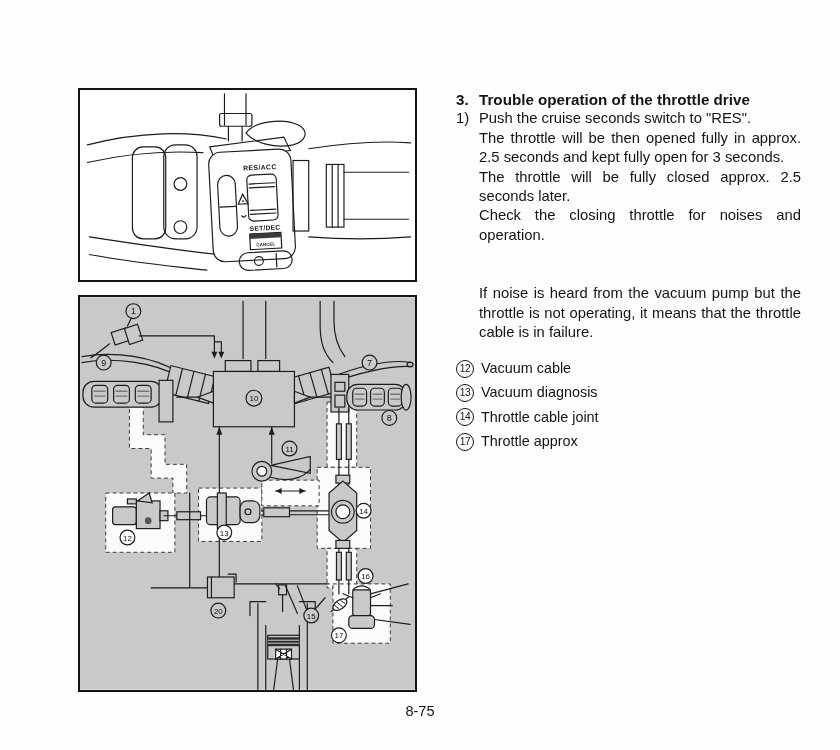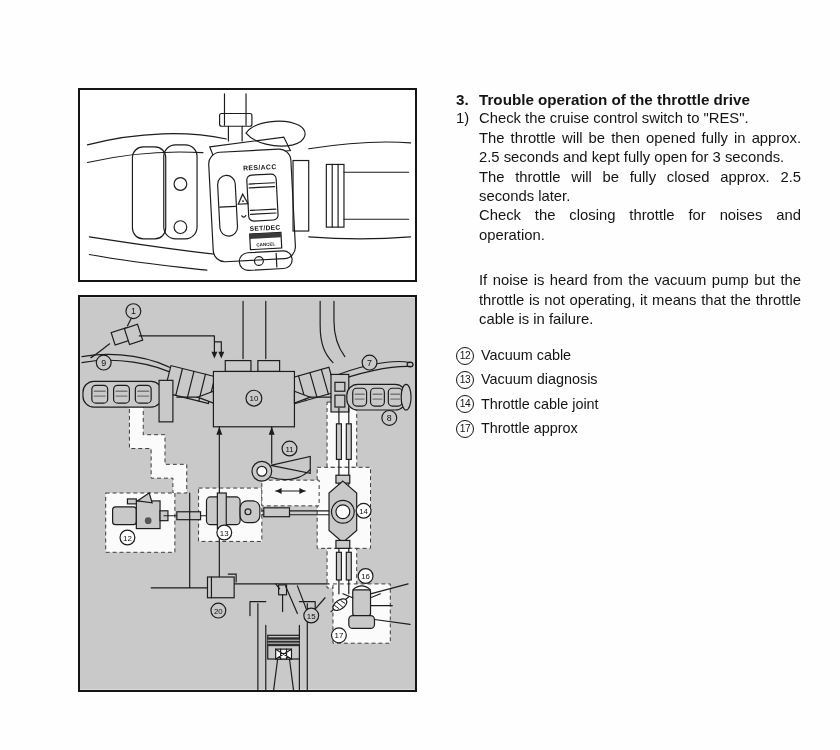--- a/index.html
+++ b/index.html
@@ -16,21 +16,21 @@
 
   .content{
     position:absolute;left:456px;top:90px;width:345px;
     font-size:14.8px;line-height:19.4px;
   }
   .h-row{display:flex;font-weight:bold;font-size:15.2px;}
   .h-num{flex:0 0 23px;}
   .step-row{display:flex;}
   .step-num{flex:0 0 23px;}
   .para{margin-left:23px;text-align:justify;}
-  .block2{margin-top:26px;}
+  .block2{margin-top:39px;}
   .legend{margin-top:14px;}
   .legend-item{display:flex;align-items:center;height:24.4px;font-size:14.4px;}
   .circle-num{
     flex:0 0 auto;width:16px;height:16px;border:1.3px solid #141414;border-radius:50%;
     display:inline-flex;align-items:center;justify-content:center;
     font-size:10.2px;line-height:1;margin-right:7px;letter-spacing:-0.5px;
   }
   .page-number{
     position:absolute;left:0;top:703px;width:100%;text-align:center;font-size:14.6px;
   }
@@ -321,21 +321,21 @@
     </svg>
   </div>
 
   <div class="content">
     <div class="h-row">
       <span class="h-num">3.</span>
       <span>Trouble operation of the throttle drive</span>
     </div>
     <div class="step-row">
       <span class="step-num">1)</span>
-      <span>Check the cruise control switch to "RES".</span>
+      <span>Push the cruise seconds switch to "RES".</span>
     </div>
     <div class="para">The throttle will be then opened fully in approx. 2.5 seconds and kept fully open for 3 seconds.</div>
     <div class="para">The throttle will be fully closed approx. 2.5 seconds later.</div>
     <div class="para">Check the closing throttle for noises and operation.</div>
 
     <div class="para block2">If noise is heard from the vacuum pump but the throttle is not operating, it means that the throttle cable is in failure.</div>
 
     <div class="legend">
       <div class="legend-item">
         <span class="circle-num">12</span>
@@ -349,13 +349,14 @@
         <span class="circle-num">14</span>
         <span>Throttle cable joint</span>
       </div>
       <div class="legend-item">
         <span class="circle-num">17</span>
         <span>Throttle approx</span>
       </div>
     </div>
   </div>
 
+  <div class="page-number">8-75</div>
 </div>
 
 </body></html>

